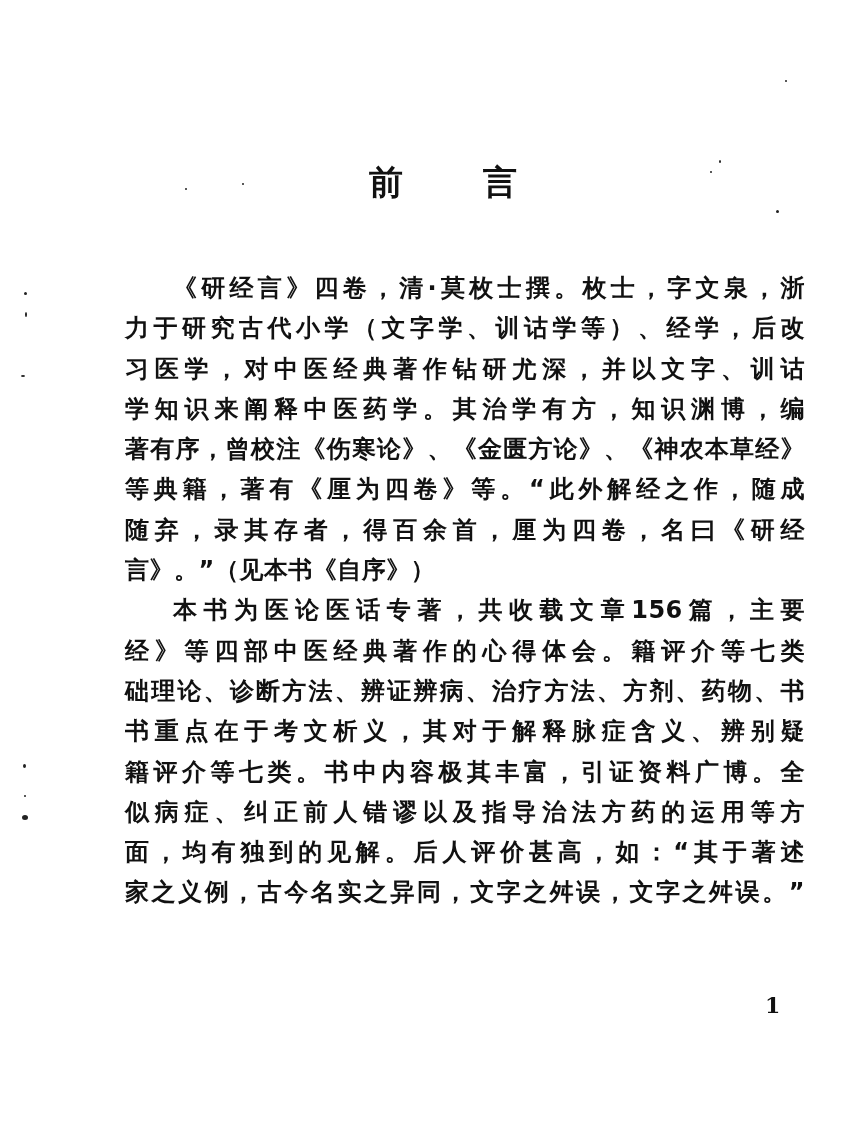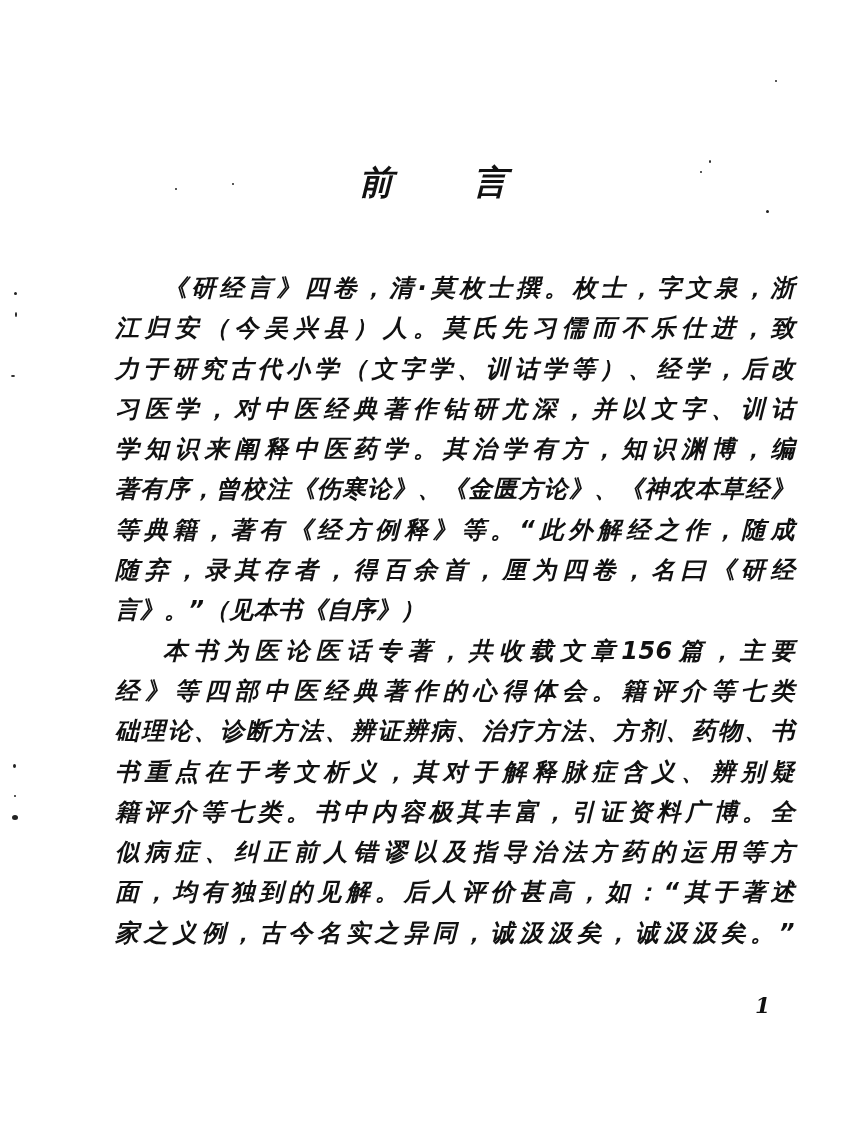--- a/index.html
+++ b/index.html
@@ -1,21 +1,21 @@
 <!DOCTYPE html>
 <html><head>
 <meta charset="utf-8">
 <style>
   html, body { margin: 0; padding: 0; background: #ffffff; }
   body {
     width: 866px; height: 1122px; position: relative; overflow: hidden;
     font-family: "DejaVu Serif", "Liberation Serif", serif;
     color: #111111;
   }
-  .page { position: absolute; left: 0; top: 0; width: 696px; height: 1122px; font-style: italic; }
+  .page { position: absolute; left: 10px; top: 0; width: 696px; height: 1122px; }
   .title {
     position: absolute; top: 160px; left: 0; width: 866px;
     text-align: center; font-size: 34px; font-weight: bold; letter-spacing: 0;
     font-family: "DejaVu Sans", "Liberation Sans", sans-serif;
   }
   .title span { display: inline-block; }
   .title .gap { width: 80px; }
   .body {
     position: absolute; left: 115px; top: 268px; width: 680px;
   }
@@ -37,38 +37,37 @@
 <body>
 
 <div class="page">
   <div class="title">
     <span>前</span><span class="gap"></span><span>言</span>
   </div>
 
   <div class="body">
     <div>
       <div class="line indent">《研经言》四卷，清·莫枚士撰。枚士，字文泉，浙</div>
-      <div class="line">江归安（今吴兴县）人。莫氏先习儒而不乐仕进，致</div>
       <div class="line">力于研究古代小学（文字学、训诂学等）、经学，后改</div>
       <div class="line">习医学，对中医经典著作钻研尤深，并以文字、训诂</div>
       <div class="line">学知识来阐释中医药学。其治学有方，知识渊博，编</div>
       <div class="line">著有序，曾校注《伤寒论》、《金匮方论》、《神农本草经》</div>
-      <div class="line">等典籍，著有《经方例释》等。“此外解经之作，随成</div>
+      <div class="line">等典籍，著有《厘为四卷》等。“此外解经之作，随成</div>
       <div class="line">随弃，录其存者，得百余首，厘为四卷，名曰《研经</div>
       <div class="line last">言》。”（见本书《自序》）</div>
     </div>
     <div>
       <div class="line indent">本书为医论医话专著，共收载文章156篇，主要</div>
       <div class="line">经》等四部中医经典著作的心得体会。籍评介等七类</div>
       <div class="line">础理论、诊断方法、辨证辨病、治疗方法、方剂、药物、书</div>
       <div class="line">书重点在于考文析义，其对于解释脉症含义、辨别疑</div>
       <div class="line">籍评介等七类。书中内容极其丰富，引证资料广博。全</div>
       <div class="line">似病症、纠正前人错谬以及指导治法方药的运用等方</div>
       <div class="line">面，均有独到的见解。后人评价甚高，如：“其于著述</div>
-      <div class="line">家之义例，古今名实之异同，诚汲汲矣，诚汲汲矣。”</div>
+      <div class="line">家之义例，古今名实之异同，文字之舛误，文字之舛误。”</div>
     </div>
   </div>
 
   <div class="page-number">1</div>
 
   <div class="speck" style="left:14px;top:292px;width:3px;height:3px;"></div>
   <div class="speck" style="left:15px;top:312px;width:2px;height:5px;"></div>
   <div class="speck" style="left:11px;top:375px;width:4px;height:2px;"></div>
   <div class="speck" style="left:13px;top:764px;width:3px;height:4px;"></div>
   <div class="speck" style="left:14px;top:795px;width:2px;height:2px;"></div>

